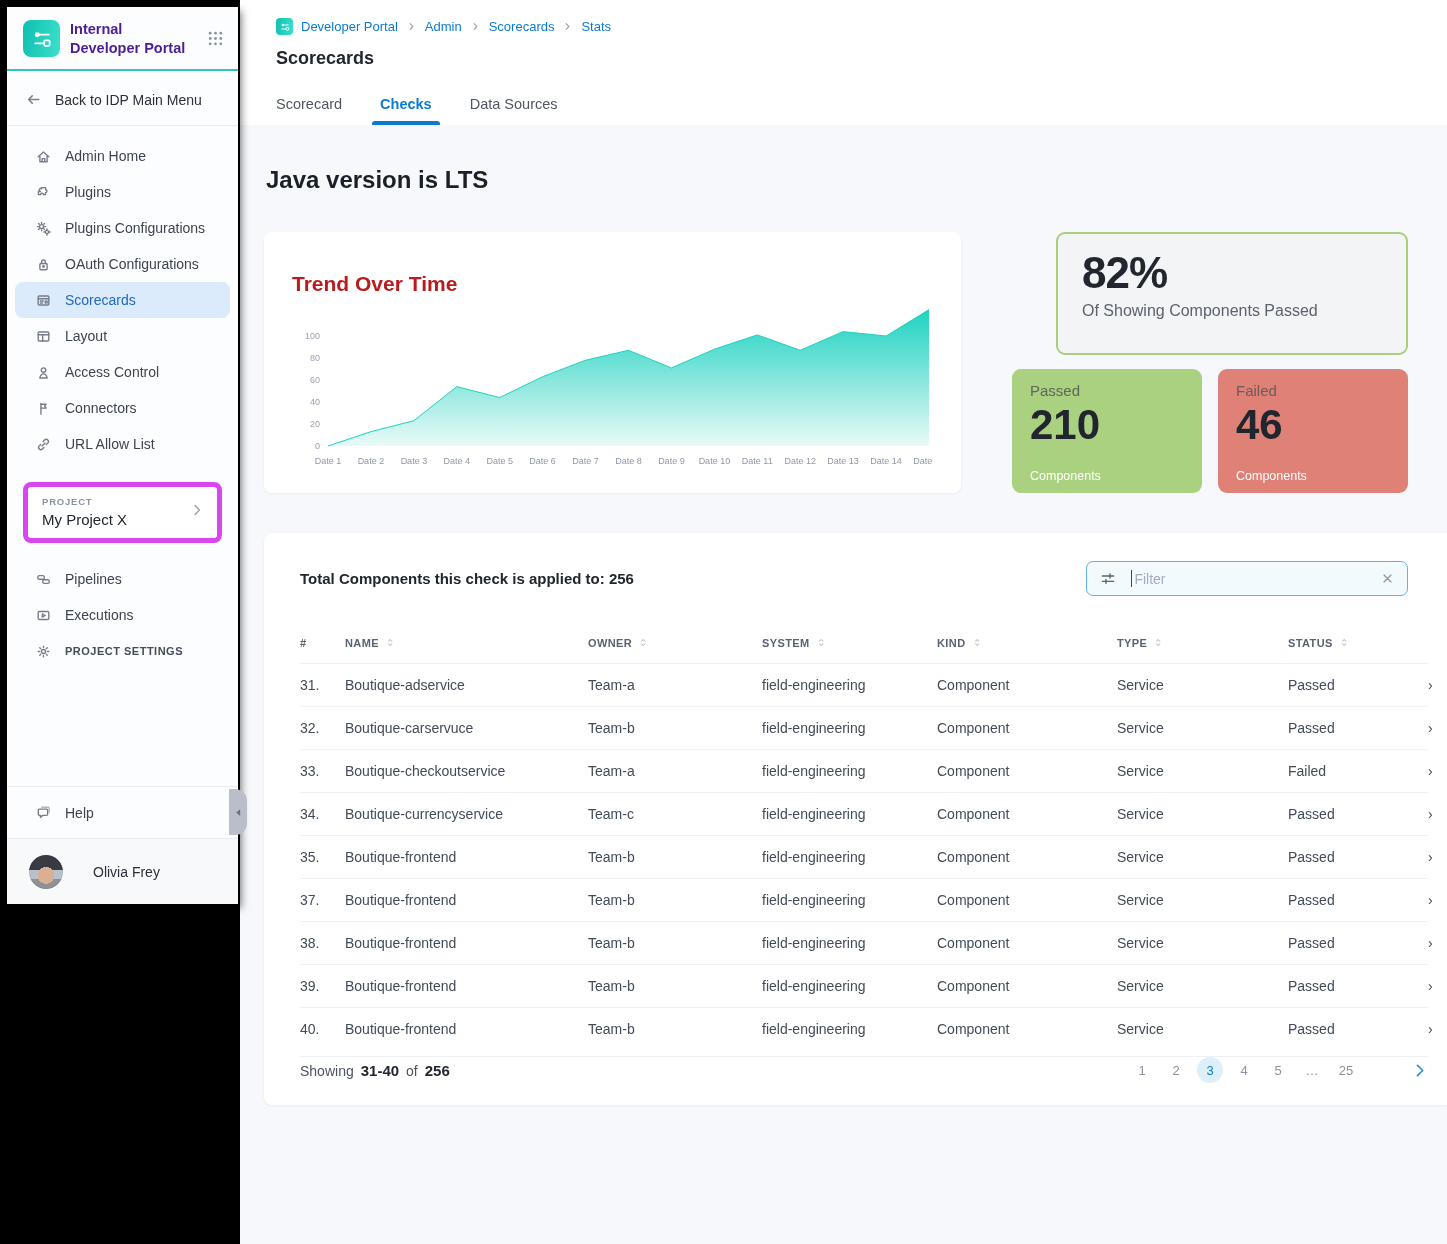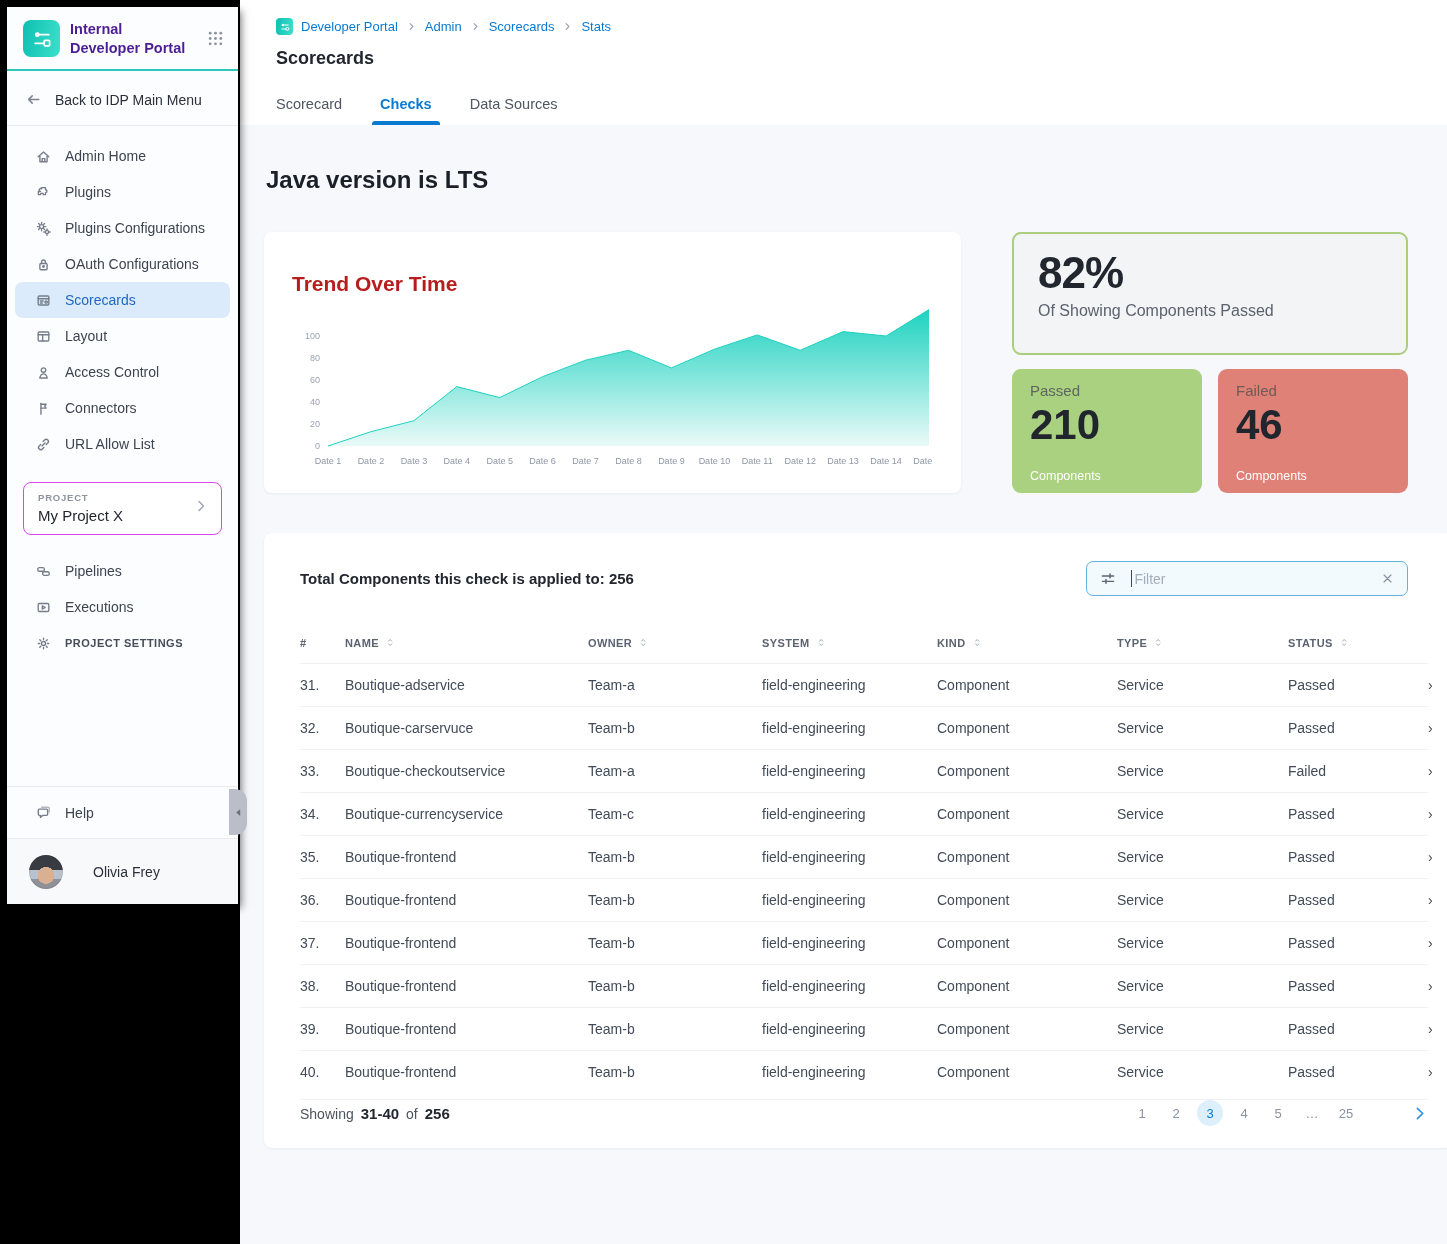--- a/index.html
+++ b/index.html
@@ -20,21 +20,21 @@
   .logo-title { font-size:14.5px; font-weight:700; color:#4c1d95; line-height:1.25; flex:1; }
   .grid-dots { color:#8a91a0; margin-left:auto; display:flex; }
   .back-row { padding:20px 16px 17px 18px; display:flex; align-items:center; gap:13px;
     font-size:14px; color:#2a2f3a; border-bottom:1px solid #e9ebef; cursor:pointer; }
   .back-row .ic { color:#7b828f; display:flex; }
   nav.side-nav { padding:12px 8px 4px; }
   .side-item { display:flex; align-items:center; gap:13px; height:36px; padding:0 10px 0 20px;
     font-size:14px; color:#3d4450; border-radius:8px; cursor:pointer; }
   .side-item .ic { color:#767d8a; display:flex; }
   .side-item.active { background:#dcebfb; color:#2068c3; }
-  .proj-card { margin:16px 16px 0; border:1px solid #d946ef; border-radius:8px; background:#fff;
+  .proj-card { margin:16px 16px 0; border:5px solid #d946ef; border-radius:8px; background:#fff;
     padding:9px 12px 10px 14px; display:flex; align-items:center; cursor:pointer; }
   .proj-meta { flex:1; }
   .proj-label { font-size:9.5px; letter-spacing:.8px; color:#8b93a1; font-weight:700; }
   .proj-name { font-size:15px; color:#22272f; margin-top:4px; }
   .proj-card .ic { color:#9aa2b0; }
   nav.side-nav2 { padding:18px 8px 0; }
   .side-item.caps .lbl { font-size:11px; font-weight:700; letter-spacing:.5px; color:#454d5a; }
   .side-spacer { flex:1; }
   .help-row { border-top:1px solid #e9ebef; padding:0 8px; height:52px; display:flex; }
   .help-inner { display:flex; align-items:center; gap:13px; padding-left:20px; font-size:14px; color:#3d4450; cursor:pointer; }
@@ -70,21 +70,21 @@
   .check-title { font-size:24px; font-weight:700; color:#1b1f27; margin-left:2px; }
 
   .stats-row { display:flex; margin-top:38px; gap:51px; }
   .chart-card { width:697px; height:261px; background:#fff; border-radius:8px;
     box-shadow:0 1px 3px rgba(40,41,61,.06); padding:40px 26px 0 28px; }
   .chart-title { font-size:21px; font-weight:700; color:#b91c1c; }
   .chart-wrap { margin-top:10px; }
 
   .right-col { width:396px; display:flex; flex-direction:column; }
   .score-card { height:123px; background:#f3f4f6; border:2px solid #abce7d; border-radius:9px;
-    padding:14px 24px; }
+    padding:14px 24px;margin-left:44px; }
   .score-pct { font-size:44px; font-weight:700; color:#22272f; letter-spacing:-1px; }
   .score-cap { font-size:16px; color:#5b626e; margin-top:4px; }
   .pf-row { display:flex; gap:16px; margin-top:14px; }
   .pf-card { flex:1; height:124px; border-radius:9px; padding:13px 18px 10px; display:flex; flex-direction:column; }
   .pf-card.passed { background:#aad17f; }
   .pf-card.failed { background:#df8176; }
   .pf-label { font-size:15px; color:#5d665c; }
   .pf-card.failed .pf-label { color:#6e5a57; }
   .pf-value { font-size:42px; font-weight:700; color:#20252e; line-height:1.05; margin-top:4px; }
   .pf-unit { font-size:12.5px; color:#ffffff; margin-top:auto; }
@@ -562,30 +562,20 @@
                 <td class="rownum">35.</td>
                 <td class="cell-ellip">Boutique-frontend</td>
                 <td>Team-b</td>
                 <td>field-engineering</td>
                 <td>Component</td>
                 <td>Service</td>
                 <td>Passed</td>
                 <td class="rowchev">›</td>
               </tr>
               <tr>
-                <td class="rownum">36.</td>
-                <td class="cell-ellip">Boutique-frontend</td>
-                <td>Team-b</td>
-                <td>field-engineering</td>
-                <td>Component</td>
-                <td>Service</td>
-                <td>Passed</td>
-                <td class="rowchev">›</td>
-              </tr>
-              <tr>
                 <td class="rownum">37.</td>
                 <td class="cell-ellip">Boutique-frontend</td>
                 <td>Team-b</td>
                 <td>field-engineering</td>
                 <td>Component</td>
                 <td>Service</td>
                 <td>Passed</td>
                 <td class="rowchev">›</td>
               </tr>
               <tr>

